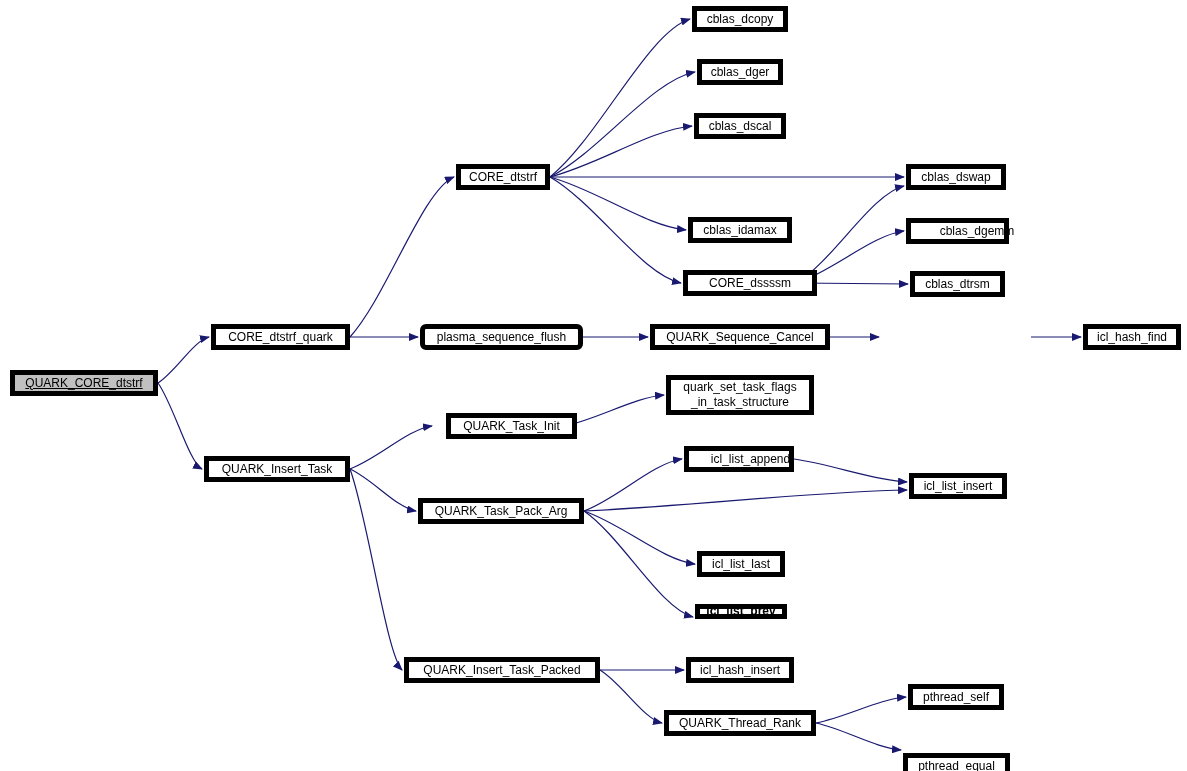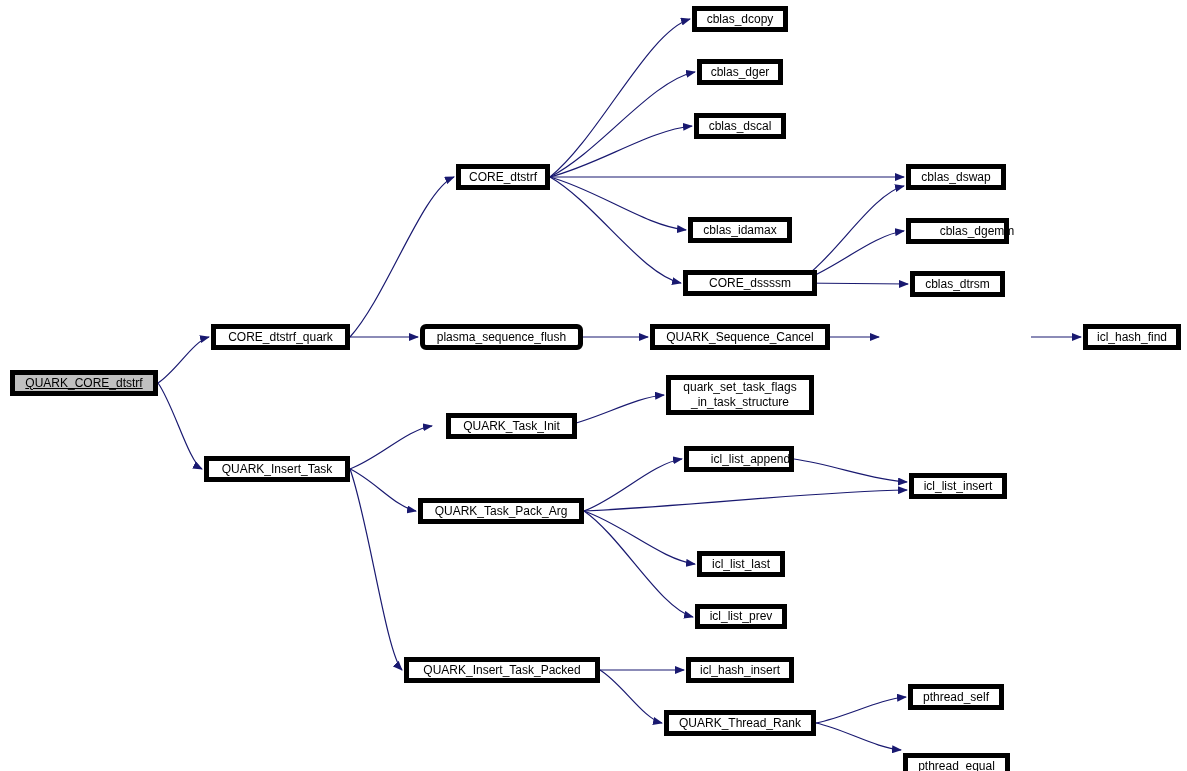--- a/index.html
+++ b/index.html
@@ -98,19 +98,19 @@
     <div class="node" style="left: 650px; top: 324px; width: 180px; height: 26px; border-color: rgb(0, 0, 0); background: rgb(255, 255, 255);">QUARK_Sequence_Cancel</div>
     <div class="node" style="left: 1083px; top: 324px; width: 98px; height: 26px; border-color: rgb(0, 0, 0); background: rgb(255, 255, 255);">icl_hash_find</div>
     <div class="node" style="left: 204px; top: 456px; width: 146px; height: 26px; border-color: rgb(0, 0, 0); background: rgb(255, 255, 255);">QUARK_Insert_Task</div>
     <div class="node" style="left: 434px; top: 413px; width: 131px; height: 26px; border-color: rgb(0, 0, 0); background: rgb(255, 255, 255); margin-left: 12px;">QUARK_Task_Init</div>
     <div class="node" style="left: 666px; top: 375px; width: 148px; height: 40px; border-color: rgb(0, 0, 0); background: rgb(255, 255, 255);">quark_set_task_flags
 _in_task_structure</div>
     <div class="node" style="left: 418px; top: 498px; width: 166px; height: 26px; border-color: rgb(0, 0, 0); background: rgb(255, 255, 255);">QUARK_Task_Pack_Arg</div>
     <div class="node" style="left: 684px; top: 446px; width: 110px; height: 26px; border-color: rgb(0, 0, 0); background: rgb(255, 255, 255); padding-left: 23px;">icl_list_append</div>
     <div class="node" style="left: 909px; top: 473px; width: 98px; height: 26px; border-color: rgb(0, 0, 0); background: rgb(255, 255, 255);">icl_list_insert</div>
     <div class="node" style="left: 697px; top: 551px; width: 88px; height: 26px; border-color: rgb(0, 0, 0); background: rgb(255, 255, 255);">icl_list_last</div>
-    <div class="node" style="left: 695px; top: 604px; width: 92px; height: 25px; border-color: rgb(0, 0, 0); background: rgb(255, 255, 255);">icl_list_prev</div>
+    <div class="node" style="left: 695px; top: 604px; width: 92px; height: 15px; border-color: rgb(0, 0, 0); background: rgb(255, 255, 255); font-weight: bold;">icl_list_prev</div>
     <div class="node" style="left: 404px; top: 657px; width: 196px; height: 26px; border-color: rgb(0, 0, 0); background: rgb(255, 255, 255);">QUARK_Insert_Task_Packed</div>
     <div class="node" style="left: 686px; top: 657px; width: 108px; height: 26px; border-color: rgb(0, 0, 0); background: rgb(255, 255, 255);">icl_hash_insert</div>
     <div class="node" style="left: 664px; top: 710px; width: 152px; height: 26px; border-color: rgb(0, 0, 0); background: rgb(255, 255, 255);">QUARK_Thread_Rank</div>
     <div class="node" style="left: 908px; top: 684px; width: 96px; height: 26px; border-color: rgb(0, 0, 0); background: rgb(255, 255, 255);">pthread_self</div>
     <div class="node" style="left: 903px; top: 753px; width: 107px; height: 26px; border-color: rgb(0, 0, 0); background: rgb(255, 255, 255);">pthread_equal</div>
   </div>
 
 </body></html>

